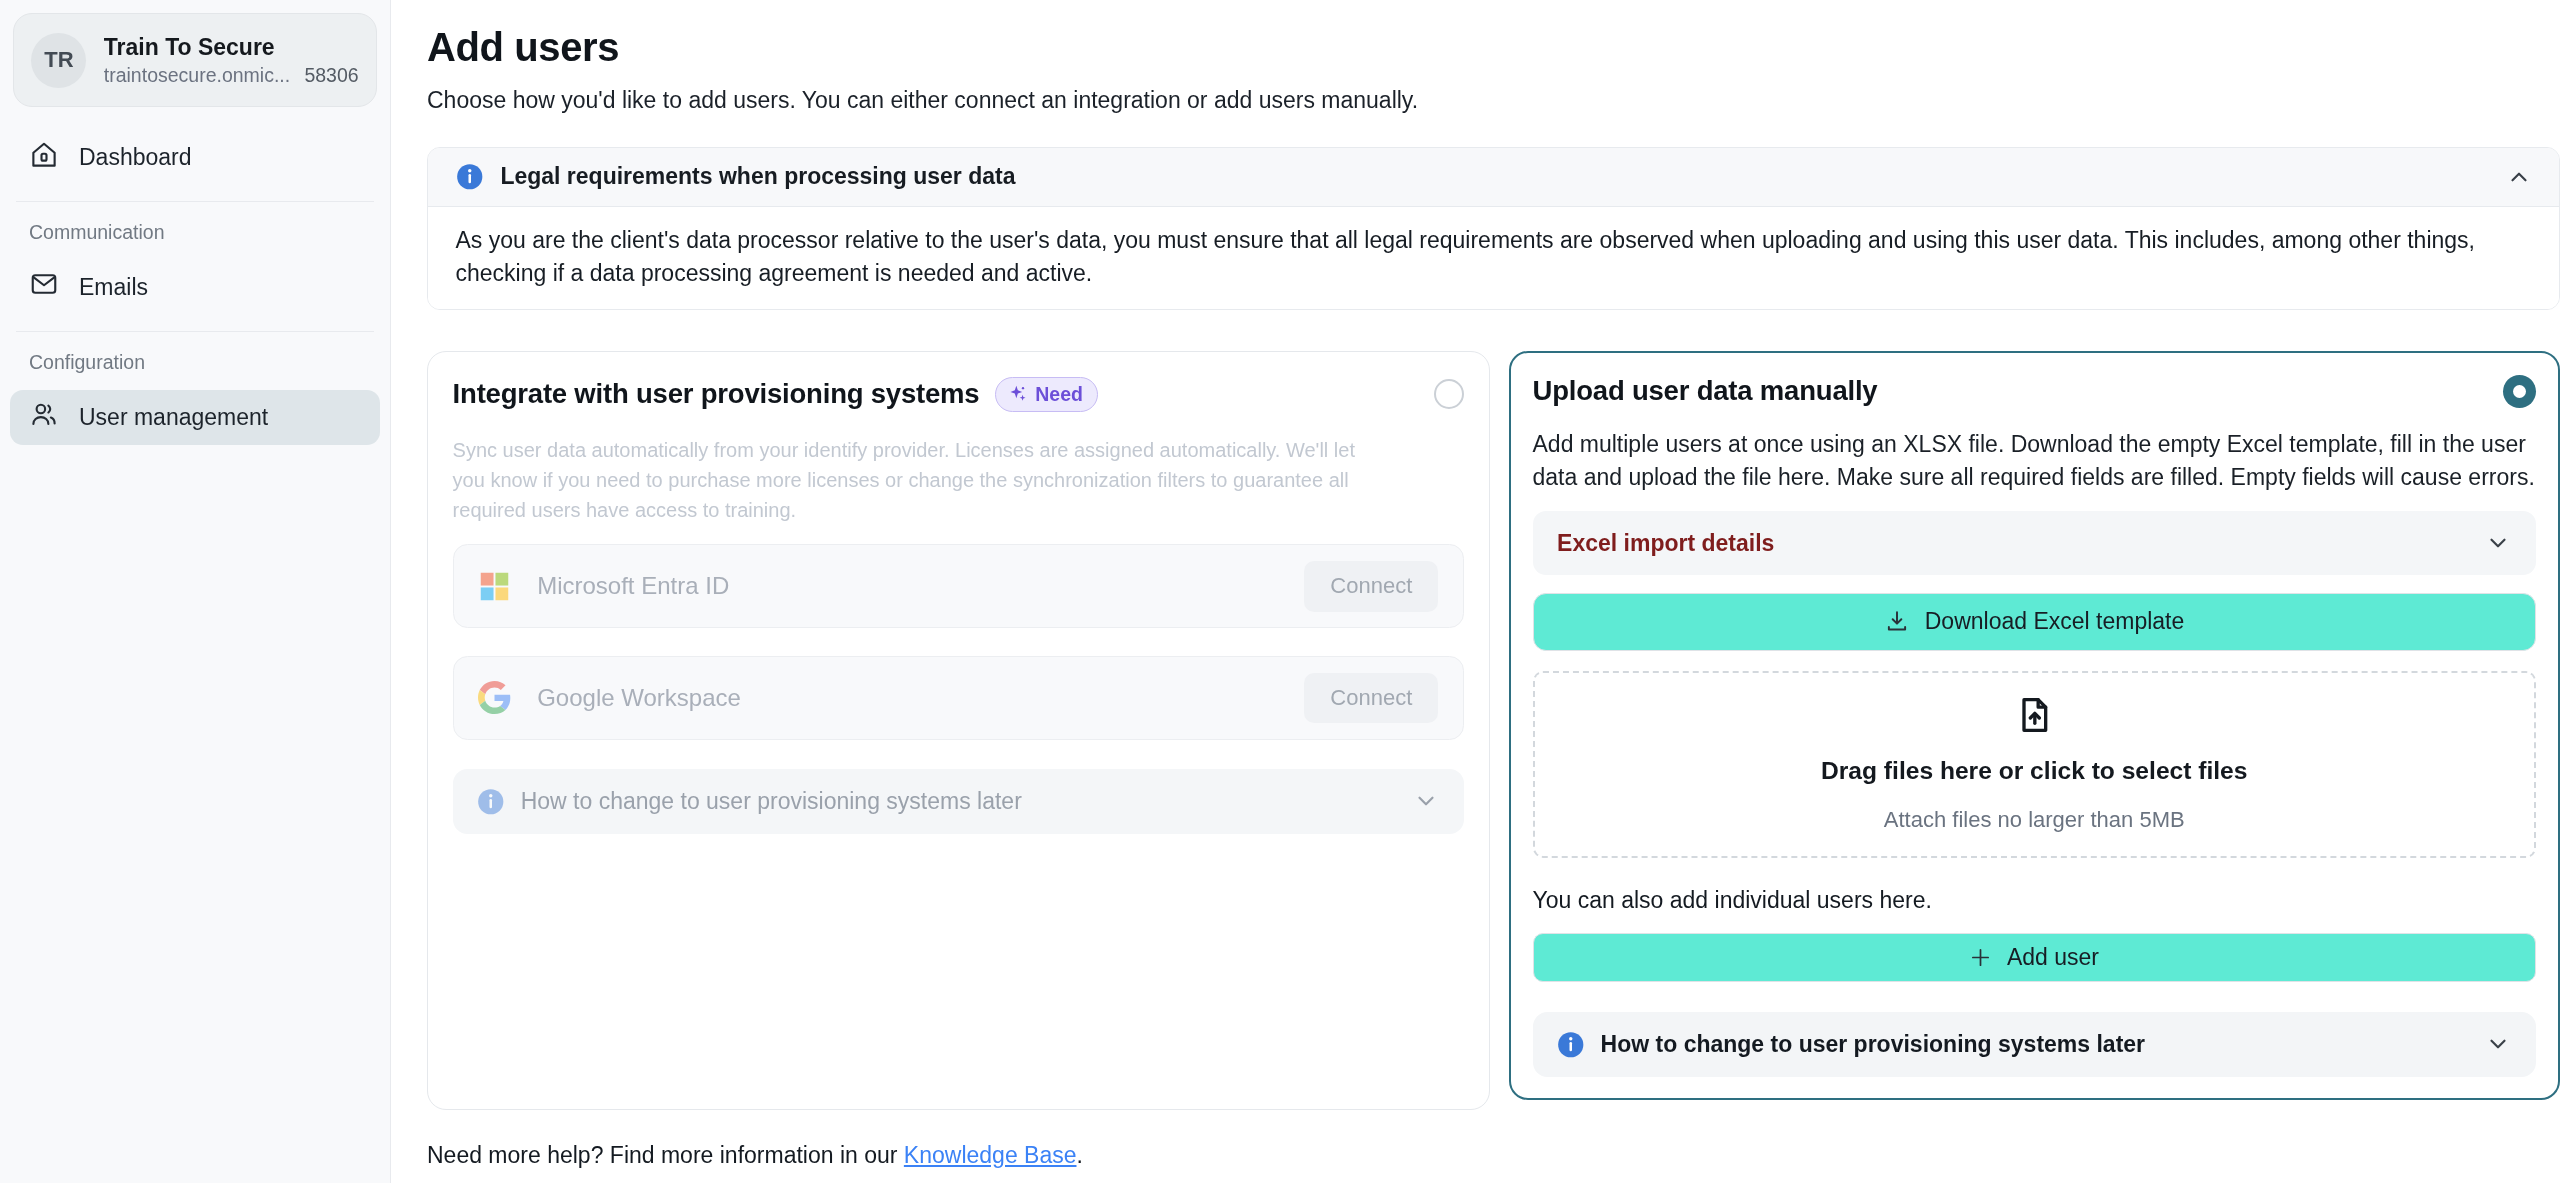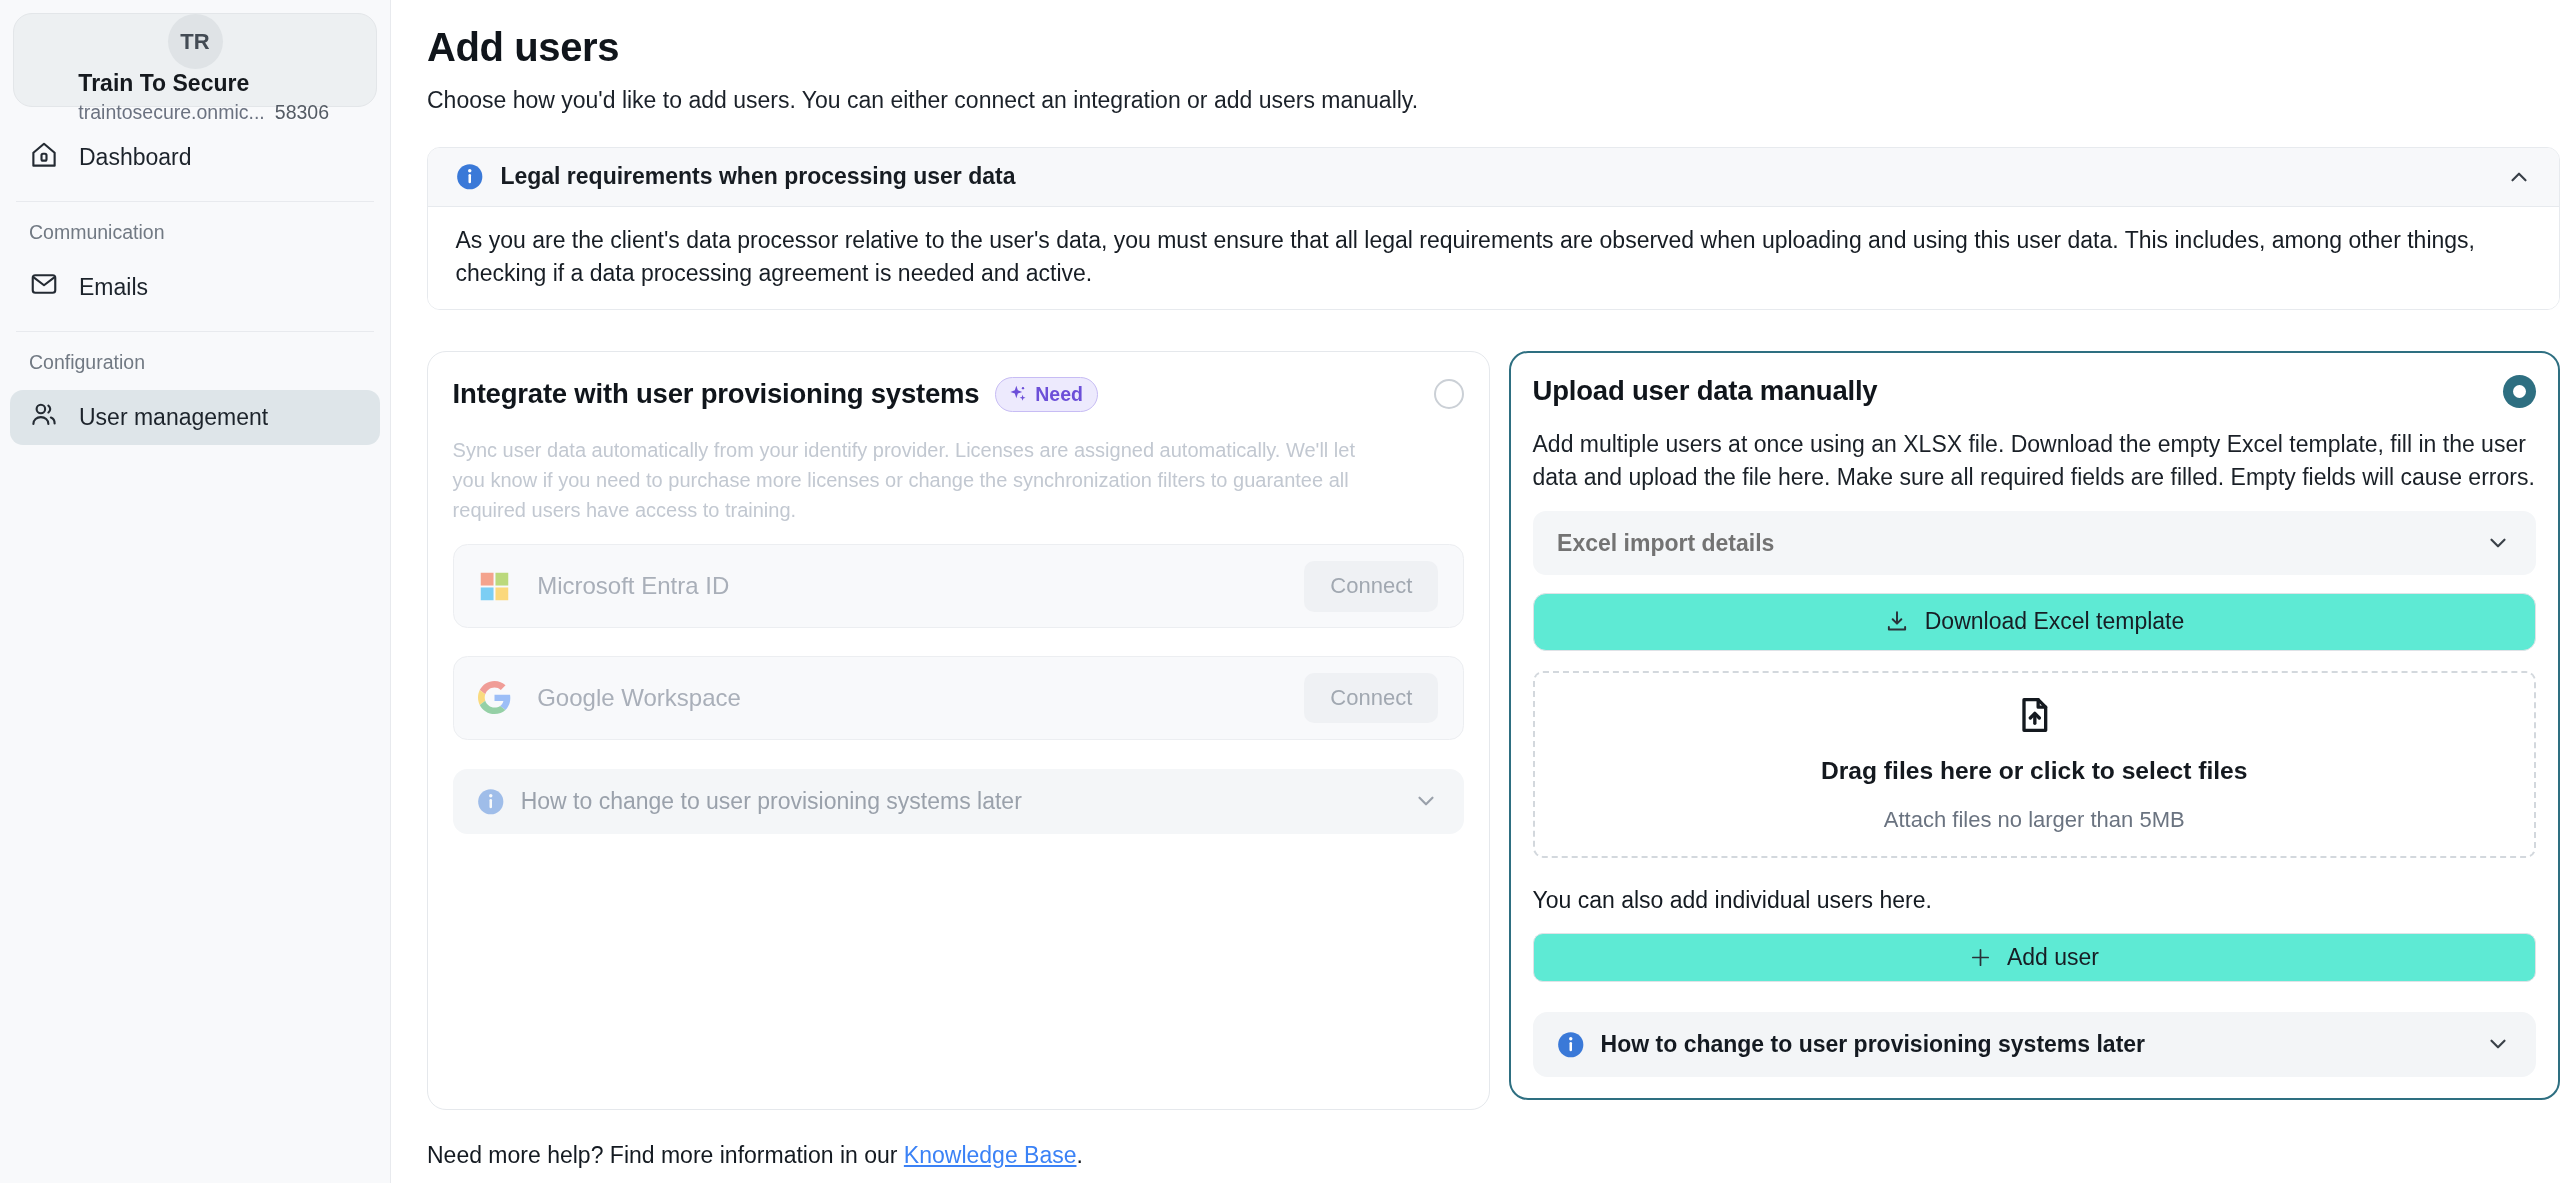--- a/index.html
+++ b/index.html
@@ -3,21 +3,21 @@
 <meta charset="utf-8">
 <style>
   * { margin:0; padding:0; box-sizing:border-box; }
   html,body { background:#fff; }
   body { font-family:"Liberation Sans","DejaVu Sans",sans-serif; color:#171d24; }
   #screen { width:2576px; height:1183px; display:flex; overflow:hidden; background:#fff; position:relative; }
 
   
   aside { width:391px; height:100%; background:#f8f9fb; border-right:1.4px solid #e8eaee; flex:none; }
   .org { margin:13px; height:94px; background:#edf0f2; border:1.4px solid #e3e6e9; border-radius:19px;
-         display:flex; align-items:center; padding:0 17.4px; cursor:pointer;flex-direction:column; }
+         display:flex; align-items:center; padding:0 17.4px; cursor:pointer; }
   .avatar { width:55px; height:55px; border-radius:50%; background:#dfe3e6; color:#434b54;
             font-size:22px; font-weight:700; display:flex; align-items:center; justify-content:center; flex:none; }
   .org-text { flex:1; margin-left:17.4px; min-width:0; }
   .org-name { font-size:23px; font-weight:600; color:#15191e; line-height:29px; }
   .org-sub { display:flex; align-items:baseline; margin-top:2.9px; }
   .org-domain { font-size:19.5px; color:#6b7280; flex:1; white-space:nowrap; overflow:hidden; }
   .org-code { font-size:19.5px; color:#545b64; margin-left:10px; }
 
   nav { padding:5.8px 10px 0 10px; }
   .nav-item { height:55px; border-radius:13px; display:flex; align-items:center; gap:20px;
@@ -79,21 +79,21 @@
                padding:0 24.6px; cursor:pointer; }
   .accordion .atext { font-size:23px; margin-left:16px; }
   .acc-muted { margin-top:29px; background:#f4f6f8; }
   .acc-muted .atext { color:#9aa1ab; }
   .acc-muted .info-dot { opacity:.45; }
   .acc-dark { margin-top:30px; }
   .acc-dark .atext { color:#141a21; font-weight:600; }
 
   .excel-acc { margin-top:17.4px; height:64px; border-radius:13px; background:#f4f6f8; display:flex;
                align-items:center; padding:0 24.6px; cursor:pointer; }
-  .excel-acc .atext { font-size:23px; font-weight:600; color:#737373; }
+  .excel-acc .atext { font-size:23px; font-weight:600; color:#7f1d1d; }
   .excel-acc .chev, .accordion .chev { margin-left:auto; }
 
   .btn-outline { margin-top:17.4px; width:100%; height:58px; background:#5eead4; border:1.4px solid #dfe3e7;
                  border-radius:13px; display:flex; align-items:center; justify-content:center; gap:14.5px;
                  font-size:23px; color:#171d24; font-family:inherit; cursor:pointer; }
   .btn-outline svg { width:26px; height:26px; stroke:#2a3138; }
   .btn-add { margin-top:19px; height:49px; border-radius:10px; }
 
   .dropzone { margin-top:20px; height:187px; border:2.2px dashed #d3d8dd; border-radius:10px;
               display:flex; flex-direction:column; align-items:center; justify-content:center; cursor:pointer; }

